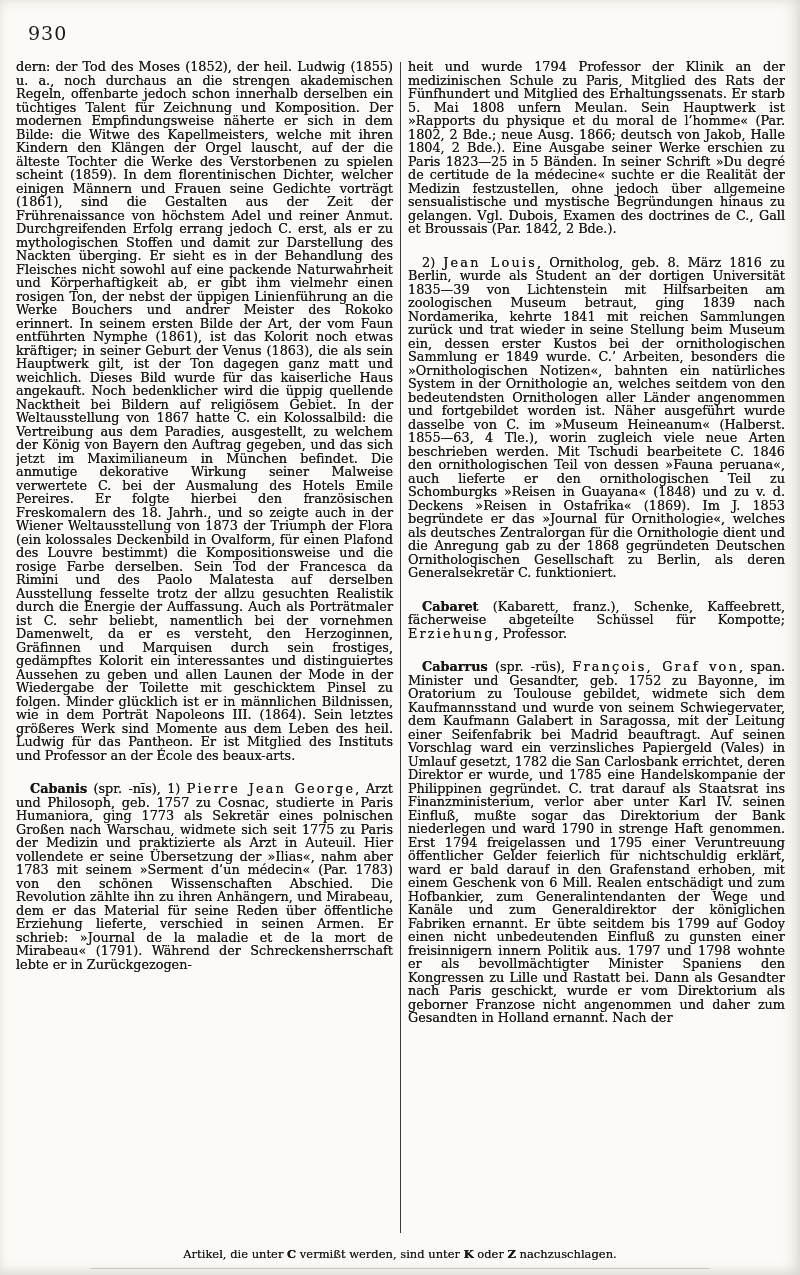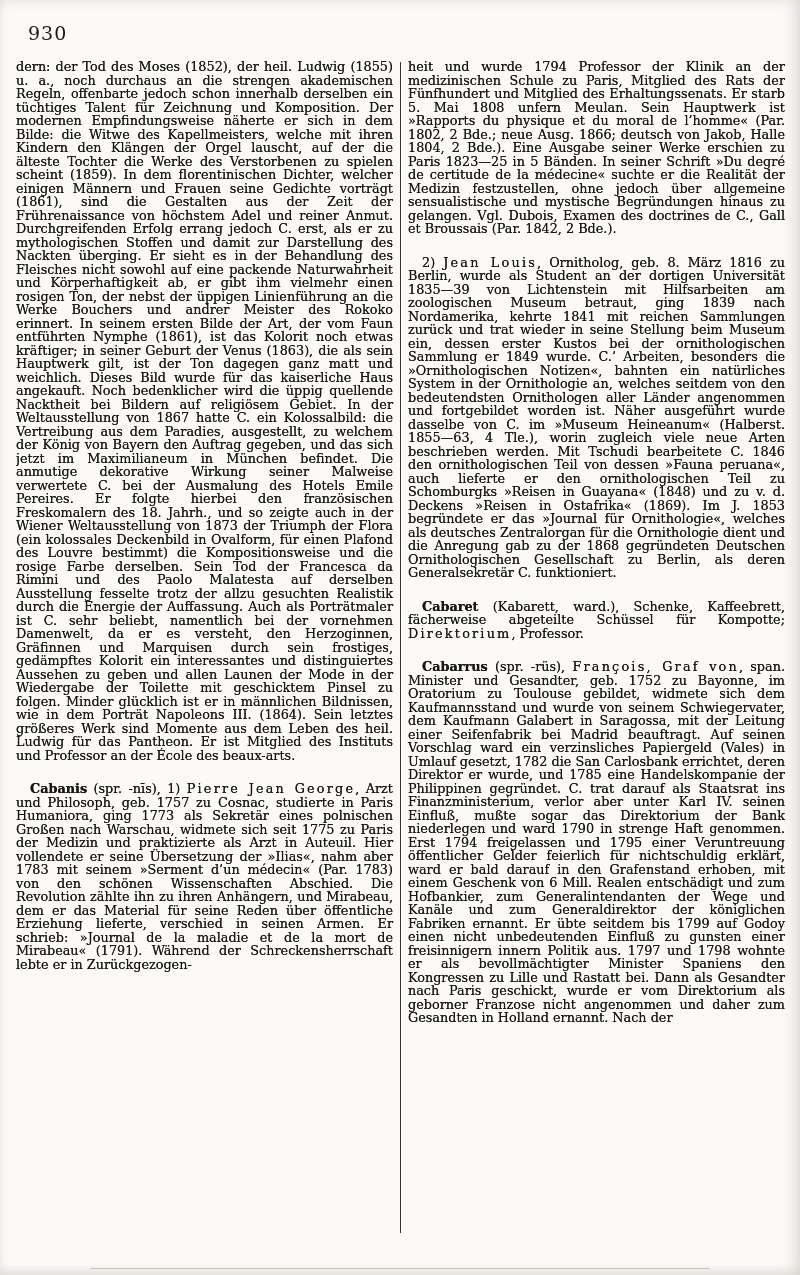--- a/index.html
+++ b/index.html
@@ -68,20 +68,21 @@
 
   <div class="columns">
     <div class="col col-left">
         <p class="para"><span>dern: der Tod des Moses (1852), der heil. Ludwig (1855) u. a., noch durchaus an die strengen akademischen Regeln, offenbarte jedoch schon innerhalb derselben ein tüchtiges Talent für Zeichnung und Komposition. Der modernen Empfindungsweise näherte er sich in dem Bilde: die Witwe des Kapellmeisters, welche mit ihren Kindern den Klängen der Orgel lauscht, auf der die älteste Tochter die Werke des Verstorbenen zu spielen scheint (1859). In dem florentinischen Dichter, welcher einigen Männern und Frauen seine Gedichte vorträgt (1861), sind die Gestalten aus der Zeit der Frührenaissance von höchstem Adel und reiner Anmut. Durchgreifenden Erfolg errang jedoch C. erst, als er zu mythologischen Stoffen und damit zur Darstellung des Nackten überging. Er sieht es in der Behandlung des Fleisches nicht sowohl auf eine packende Naturwahrheit und Körperhaftigkeit ab, er gibt ihm vielmehr einen rosigen Ton, der nebst der üppigen Linienführung an die Werke Bouchers und andrer Meister des Rokoko erinnert. In seinem ersten Bilde der Art, der vom Faun entführten Nymphe (1861), ist das Kolorit noch etwas kräftiger; in seiner Geburt der Venus (1863), die als sein Hauptwerk gilt, ist der Ton dagegen ganz matt und weichlich. Dieses Bild wurde für das kaiserliche Haus angekauft. Noch bedenklicher wird die üppig quellende Nacktheit bei Bildern auf religiösem Gebiet. In der Weltausstellung von 1867 hatte C. ein Kolossalbild: die Vertreibung aus dem Paradies, ausgestellt, zu welchem der König von Bayern den Auftrag gegeben, und das sich jetzt im Maximilianeum in München befindet. Die anmutige dekorative Wirkung seiner Malweise verwertete C. bei der Ausmalung des Hotels Emile Pereires. Er folgte hierbei den französischen Freskomalern des 18. Jahrh., und so zeigte auch in der Wiener Weltausstellung von 1873 der Triumph der Flora (ein kolossales Deckenbild in Ovalform, für einen Plafond des Louvre bestimmt) die Kompositionsweise und die rosige Farbe derselben. Sein Tod der Francesca da Rimini und des Paolo Malatesta auf derselben Ausstellung fesselte trotz der allzu gesuchten Realistik durch die Energie der Auffassung. Auch als Porträtmaler ist C. sehr beliebt, namentlich bei der vornehmen Damenwelt, da er es versteht, den Herzoginnen, Gräfinnen und Marquisen durch sein frostiges, gedämpftes Kolorit ein interessantes und distinguiertes Aussehen zu geben und allen Launen der Mode in der Wiedergabe der Toilette mit geschicktem Pinsel zu folgen. Minder glücklich ist er in männlichen Bildnissen, wie in dem Porträt Napoleons III. (1864). Sein letztes größeres Werk sind Momente aus dem Leben des heil. Ludwig für das Pantheon. Er ist Mitglied des Instituts und Professor an der École des beaux-arts.</span></p>
         <p class="para indent"><span class="b">Cabanis</span><span> (spr. -nīs), 1) </span><span class="sp">Pierre Jean George</span><span>, Arzt und Philosoph, geb. 1757 zu Cosnac, studierte in Paris Humaniora, ging 1773 als Sekretär eines polnischen Großen nach Warschau, widmete sich seit 1775 zu Paris der Medizin und praktizierte als Arzt in Auteuil. Hier vollendete er seine Übersetzung der »Ilias«, nahm aber 1783 mit seinem »Serment d’un médecin« (Par. 1783) von den schönen Wissenschaften Abschied. Die Revolution zählte ihn zu ihren Anhängern, und Mirabeau, dem er das Material für seine Reden über öffentliche Erziehung lieferte, verschied in seinen Armen. Er schrieb: »Journal de la maladie et de la mort de Mirabeau« (1791). Während der Schreckensherrschaft lebte er in Zurückgezogen-</span></p>
       </div>
     <div class="divider"></div>
     <div class="col col-right">
         <p class="para"><span>heit und wurde 1794 Professor der Klinik an der medizinischen Schule zu Paris, Mitglied des Rats der Fünfhundert und Mitglied des Erhaltungssenats. Er starb 5. Mai 1808 unfern Meulan. Sein Hauptwerk ist »Rapports du physique et du moral de l’homme« (Par. 1802, 2 Bde.; neue Ausg. 1866; deutsch von Jakob, Halle 1804, 2 Bde.). Eine Ausgabe seiner Werke erschien zu Paris 1823—25 in 5 Bänden. In seiner Schrift »Du degré de certitude de la médecine« suchte er die Realität der Medizin festzustellen, ohne jedoch über allgemeine sensualistische und mystische Begründungen hinaus zu gelangen. Vgl. Dubois, Examen des doctrines de C., Gall et Broussais (Par. 1842, 2 Bde.).</span></p>
         <p class="para indent"><span>2) </span><span class="sp">Jean Louis</span><span>, Ornitholog, geb. 8. März 1816 zu Berlin, wurde als Student an der dortigen Universität 1835—39 von Lichtenstein mit Hilfsarbeiten am zoologischen Museum betraut, ging 1839 nach Nordamerika, kehrte 1841 mit reichen Sammlungen zurück und trat wieder in seine Stellung beim Museum ein, dessen erster Kustos bei der ornithologischen Sammlung er 1849 wurde. C.’ Arbeiten, besonders die »Ornithologischen Notizen«, bahnten ein natürliches System in der Ornithologie an, welches seitdem von den bedeutendsten Ornithologen aller Länder angenommen und fortgebildet worden ist. Näher ausgeführt wurde dasselbe von C. im »Museum Heineanum« (Halberst. 1855—63, 4 Tle.), worin zugleich viele neue Arten beschrieben werden. Mit Tschudi bearbeitete C. 1846 den ornithologischen Teil von dessen »Fauna peruana«, auch lieferte er den ornithologischen Teil zu Schomburgks »Reisen in Guayana« (1848) und zu v. d. Deckens »Reisen in Ostafrika« (1869). Im J. 1853 begründete er das »Journal für Ornithologie«, welches als deutsches Zentralorgan für die Ornithologie dient und die Anregung gab zu der 1868 gegründeten Deutschen Ornithologischen Gesellschaft zu Berlin, als deren Generalsekretär C. funktioniert.</span></p>
-        <p class="para indent"><span class="b">Cabaret</span><span> (Kabarett, ward.), Schenke, Kaffeebrett, fächerweise abgeteilte Schüssel für Kompotte; </span><span class="sp">Direktorium</span><span>, Professor.</span></p>
+        <p class="para indent"><span class="b">Cabaret</span><span> (Kabarett, franz.), Schenke, Kaffeebrett, fächerweise abgeteilte Schüssel für Kompotte; </span><span class="sp">Erziehung</span><span>, Professor.</span></p>
         <p class="para indent"><span class="b">Cabarrus</span><span> (spr. -rüs), </span><span class="sp">François, Graf von</span><span>, span. Minister und Gesandter, geb. 1752 zu Bayonne, im Oratorium zu Toulouse gebildet, widmete sich dem Kaufmannsstand und wurde von seinem Schwiegervater, dem Kaufmann Galabert in Saragossa, mit der Leitung einer Seifenfabrik bei Madrid beauftragt. Auf seinen Vorschlag ward ein verzinsliches Papiergeld (Vales) in Umlauf gesetzt, 1782 die San Carlosbank errichtet, deren Direktor er wurde, und 1785 eine Handelskompanie der Philippinen gegründet. C. trat darauf als Staatsrat ins Finanzministerium, verlor aber unter Karl IV. seinen Einfluß, mußte sogar das Direktorium der Bank niederlegen und ward 1790 in strenge Haft genommen. Erst 1794 freigelassen und 1795 einer Veruntreuung öffentlicher Gelder feierlich für nichtschuldig erklärt, ward er bald darauf in den Grafenstand erhoben, mit einem Geschenk von 6 Mill. Realen entschädigt und zum Hofbankier, zum Generalintendanten der Wege und Kanäle und zum Generaldirektor der königlichen Fabriken ernannt. Er übte seitdem bis 1799 auf Godoy einen nicht unbedeutenden Einfluß zu gunsten einer freisinnigern innern Politik aus. 1797 und 1798 wohnte er als bevollmächtigter Minister Spaniens den Kongressen zu Lille und Rastatt bei. Dann als Gesandter nach Paris geschickt, wurde er vom Direktorium als geborner Franzose nicht angenommen und daher zum Gesandten in Holland ernannt. Nach der</span></p>
       </div>
   </div>
 
+  <div class="footer"><span>Artikel, die unter </span><span class="b">C</span><span> vermißt werden, sind unter </span><span class="b">K</span><span> oder </span><span class="b">Z</span><span> nachzuschlagen.</span></div>
   <div class="bottom-edge"></div>
 
 </div>
 
 </body></html>

